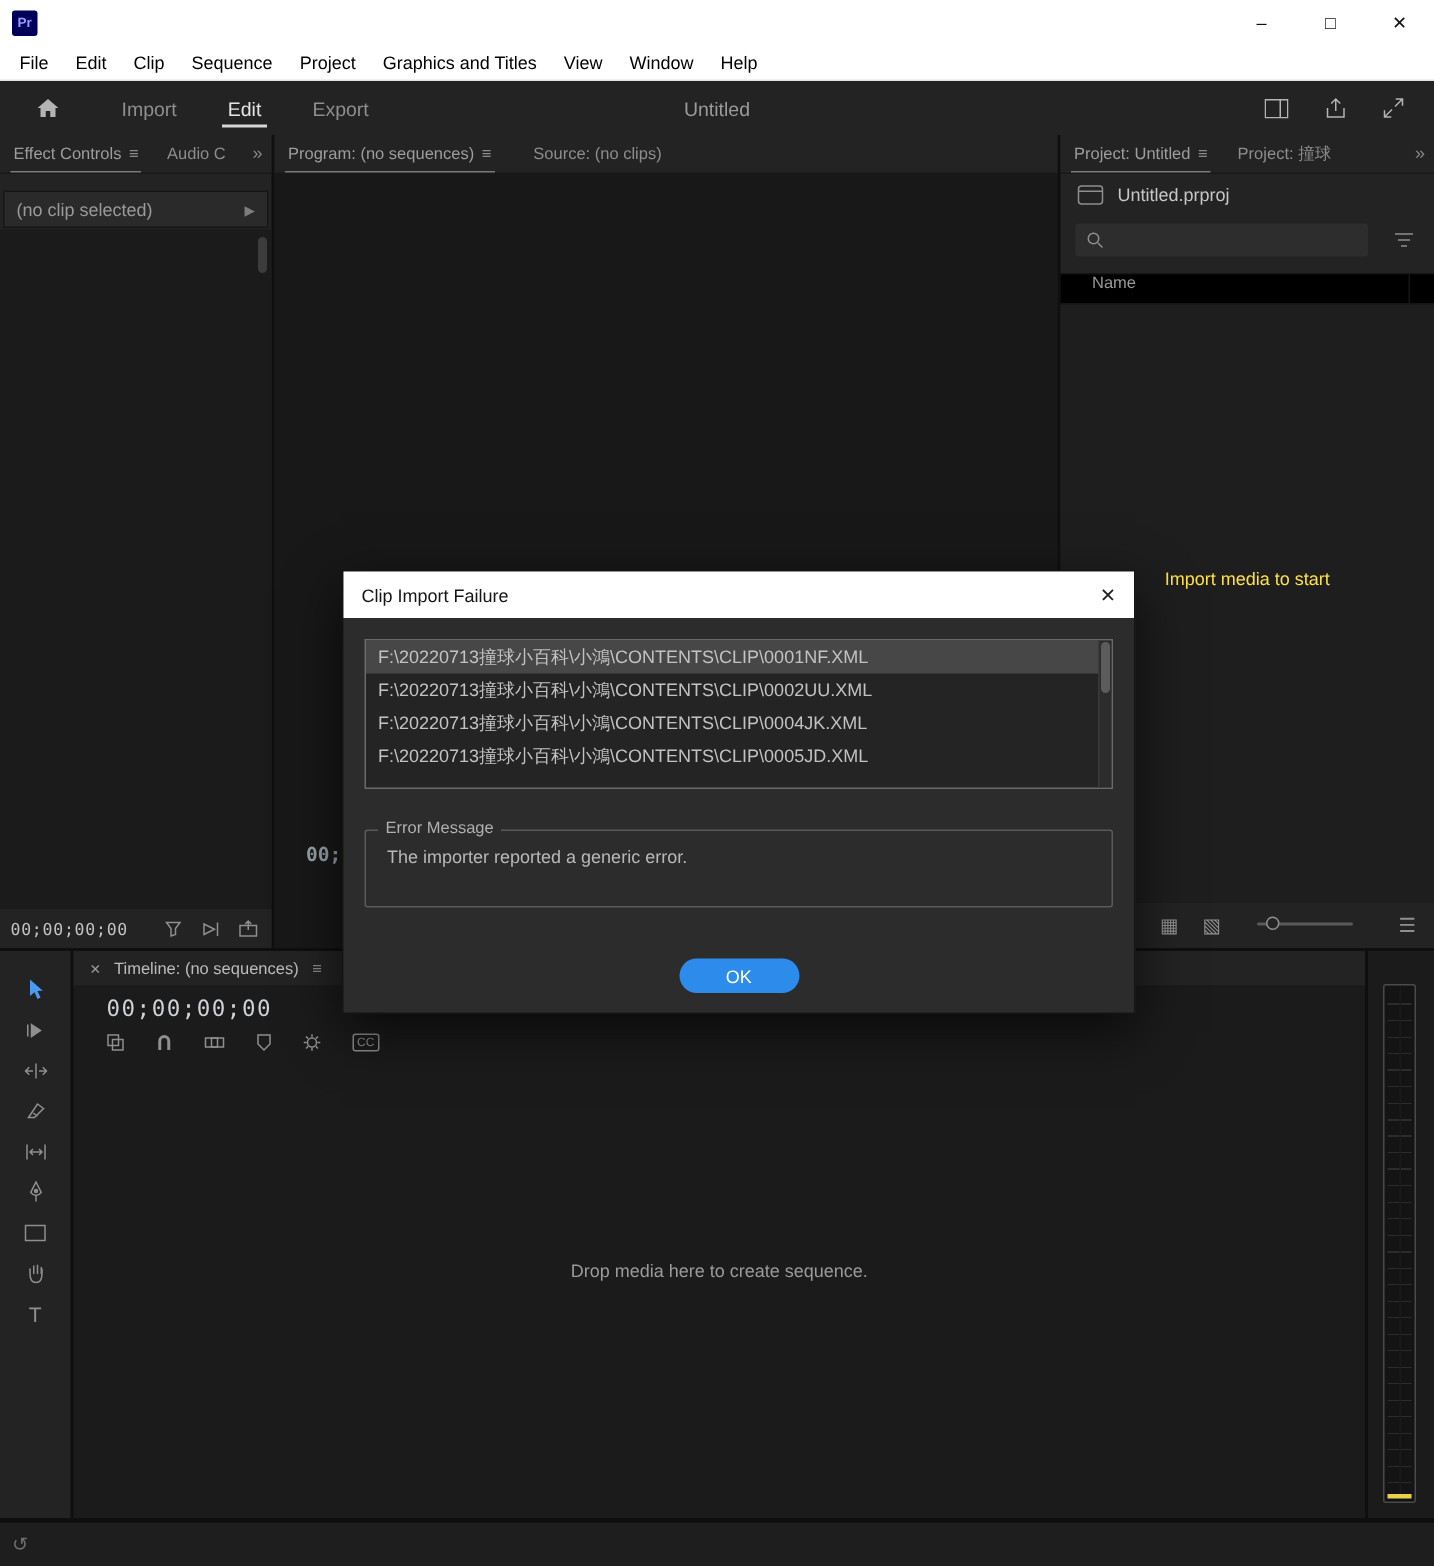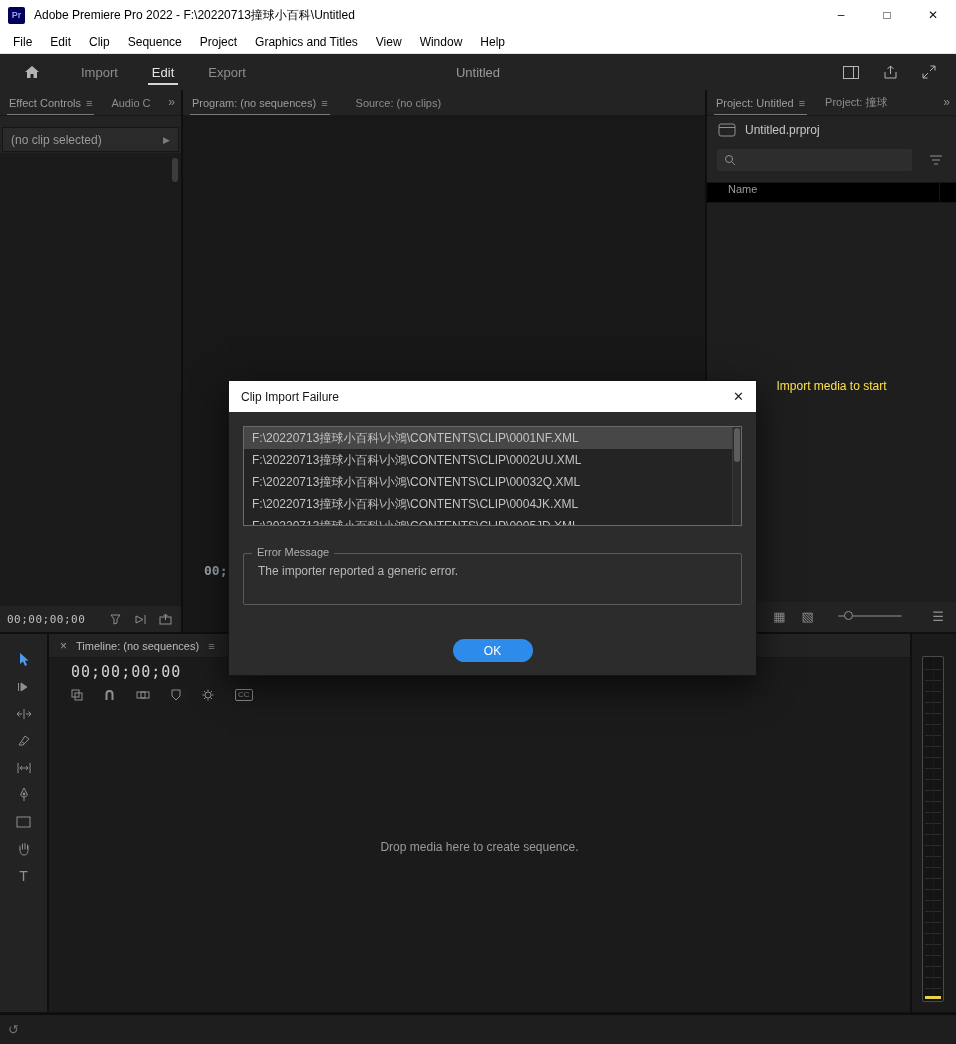--- a/index.html
+++ b/index.html
@@ -104,21 +104,20 @@
   .error-group { position:absolute; left:14px; right:14px; top:172px; height:52px; border:1px solid #5a5a5a; border-radius:2px; }
   .error-legend { position:absolute; top:-8px; left:8px; background:#2c2c2c; padding:0 5px; font-size:11px; color:#b0b0b0; }
   .error-text { padding:10px 14px 0; font-size:12px; color:#b8b8b8; }
   .ok-btn { position:absolute; left:50%; transform:translateX(-50%); top:258px; width:80px; height:23px; border-radius:12px; background:#2d8ceb; color:#ffffff; font-size:12px; display:flex; align-items:center; justify-content:center; border:none; }
 </style>
 </head>
 <body>
 
 <div class="titlebar">
   <div class="app-icon">Pr</div>
-  <div class="title-text">Adobe Premiere Pro 2022 - F:\20220713撞球小百科\Untitled</div>
   <div class="win-controls">
     <div class="win-btn">–</div>
     <div class="win-btn">□</div>
     <div class="win-btn">✕</div>
   </div>
 </div>
 
 <div class="menubar">
   <span class="menu-item">File</span>
   <span class="menu-item">Edit</span>
@@ -374,21 +373,20 @@
 </div>
 
 <div class="dialog">
   <div class="dialog-titlebar">
     <span class="dialog-title">Clip Import Failure</span>
     <span class="dialog-close">✕</span>
   </div>
   <div class="file-list">
     <div class="file-row selected">F:\20220713撞球小百科\小鴻\CONTENTS\CLIP\0001NF.XML</div>
     <div class="file-row">F:\20220713撞球小百科\小鴻\CONTENTS\CLIP\0002UU.XML</div>
-    <div class="file-row">F:\20220713撞球小百科\小鴻\CONTENTS\CLIP\00032Q.XML</div>
     <div class="file-row">F:\20220713撞球小百科\小鴻\CONTENTS\CLIP\0004JK.XML</div>
     <div class="file-row">F:\20220713撞球小百科\小鴻\CONTENTS\CLIP\0005JD.XML</div>
     <div class="list-scroll">
       <div class="list-thumb"></div>
     </div>
   </div>
   <div class="error-group">
     <span class="error-legend">Error Message</span>
     <div class="error-text">The importer reported a generic error.</div>
   </div>

